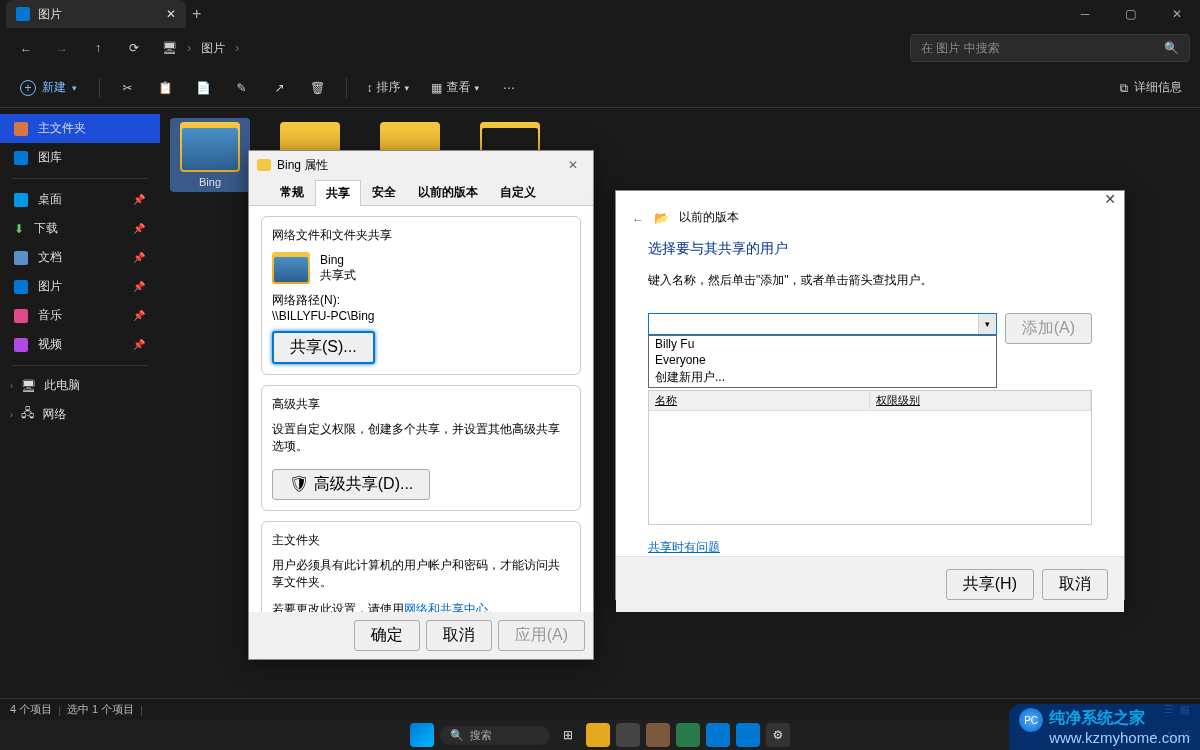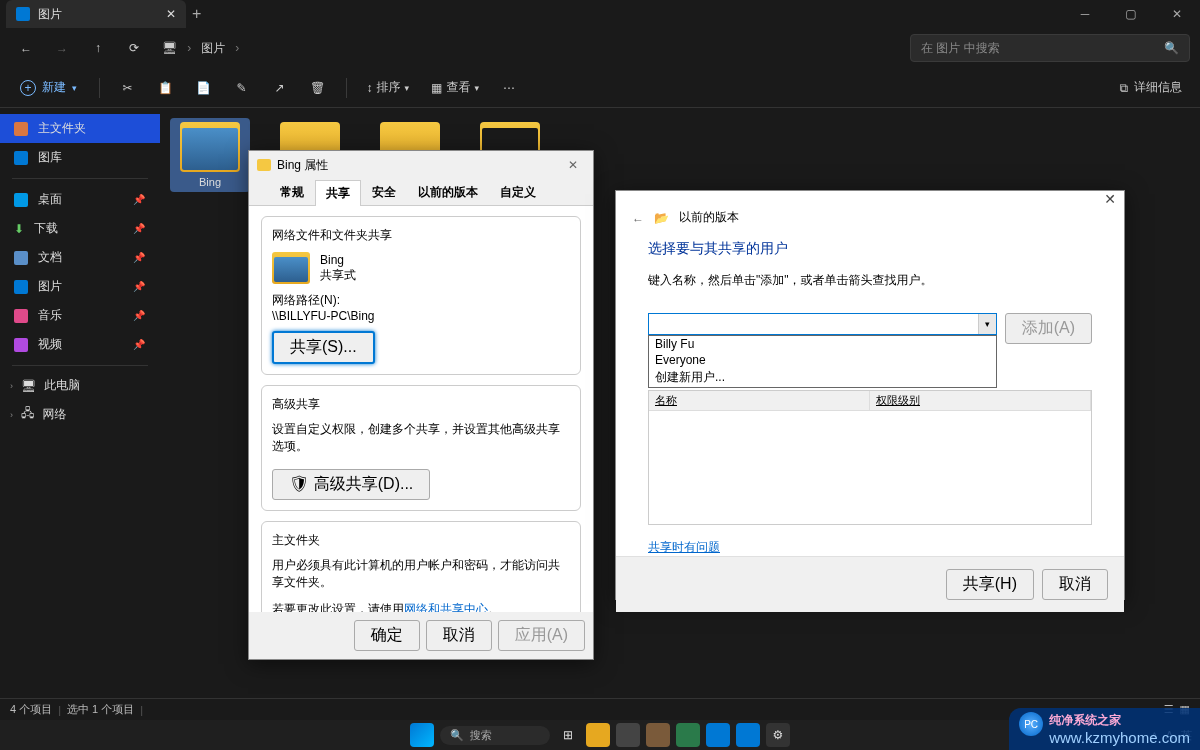--- a/index.html
+++ b/index.html
@@ -90,21 +90,21 @@
 .dropdown-item { padding: 1px 6px; font-size: 12px; cursor: pointer; }
 .list-area { height: 135px; border: 1px solid #ccc; margin-top: 0; text-decoration: underline; }
 .list-header { height: 20px; background: #f0f0f0; border-bottom: 1px solid #ddd; display: flex; font-size: 11px; }
 .list-col { flex: 1; padding: 2px 6px; border-right: 1px solid #ddd; }
 .share-footer { padding: 12px 16px; display: flex; justify-content: flex-end; gap: 8px; border-top: 1px solid #e0e0e0; background: #f0f0f0;}
 .icon-color { width: 14px; height: 14px; border-radius: 2px; }
 
 
 .watermark { position: absolute; right: 0; bottom: 0; display: flex; align-items: flex-start; background: rgba(0,50,120,0.85); padding: 4px 10px; border-radius: 12px 0 0 0; z-index: 100; }
 .watermark .wm-icon { width: 24px; height: 24px; border-radius: 50%; background: radial-gradient(#5ab0ff, #0064c8); margin-right: 6px; display: flex; align-items: center; justify-content: center; color: #fff; font-size: 10px; }
-.watermark .wm-text { color: #f9a8d4; font-size: 12px; font-weight: bold; }
+.watermark .wm-text { color: #0ea5e9; font-size: 16px; font-weight: bold; }
 .watermark .wm-sub { color: #a0d0ff; font-size: 15px; display: block; }
 </style>
 </head>
 <body>
 
 <div class="titlebar">
   <div class="tab">
     <div class="tab-icon"></div>
     <span>图片</span>
     <span class="tab-close">✕</span>

